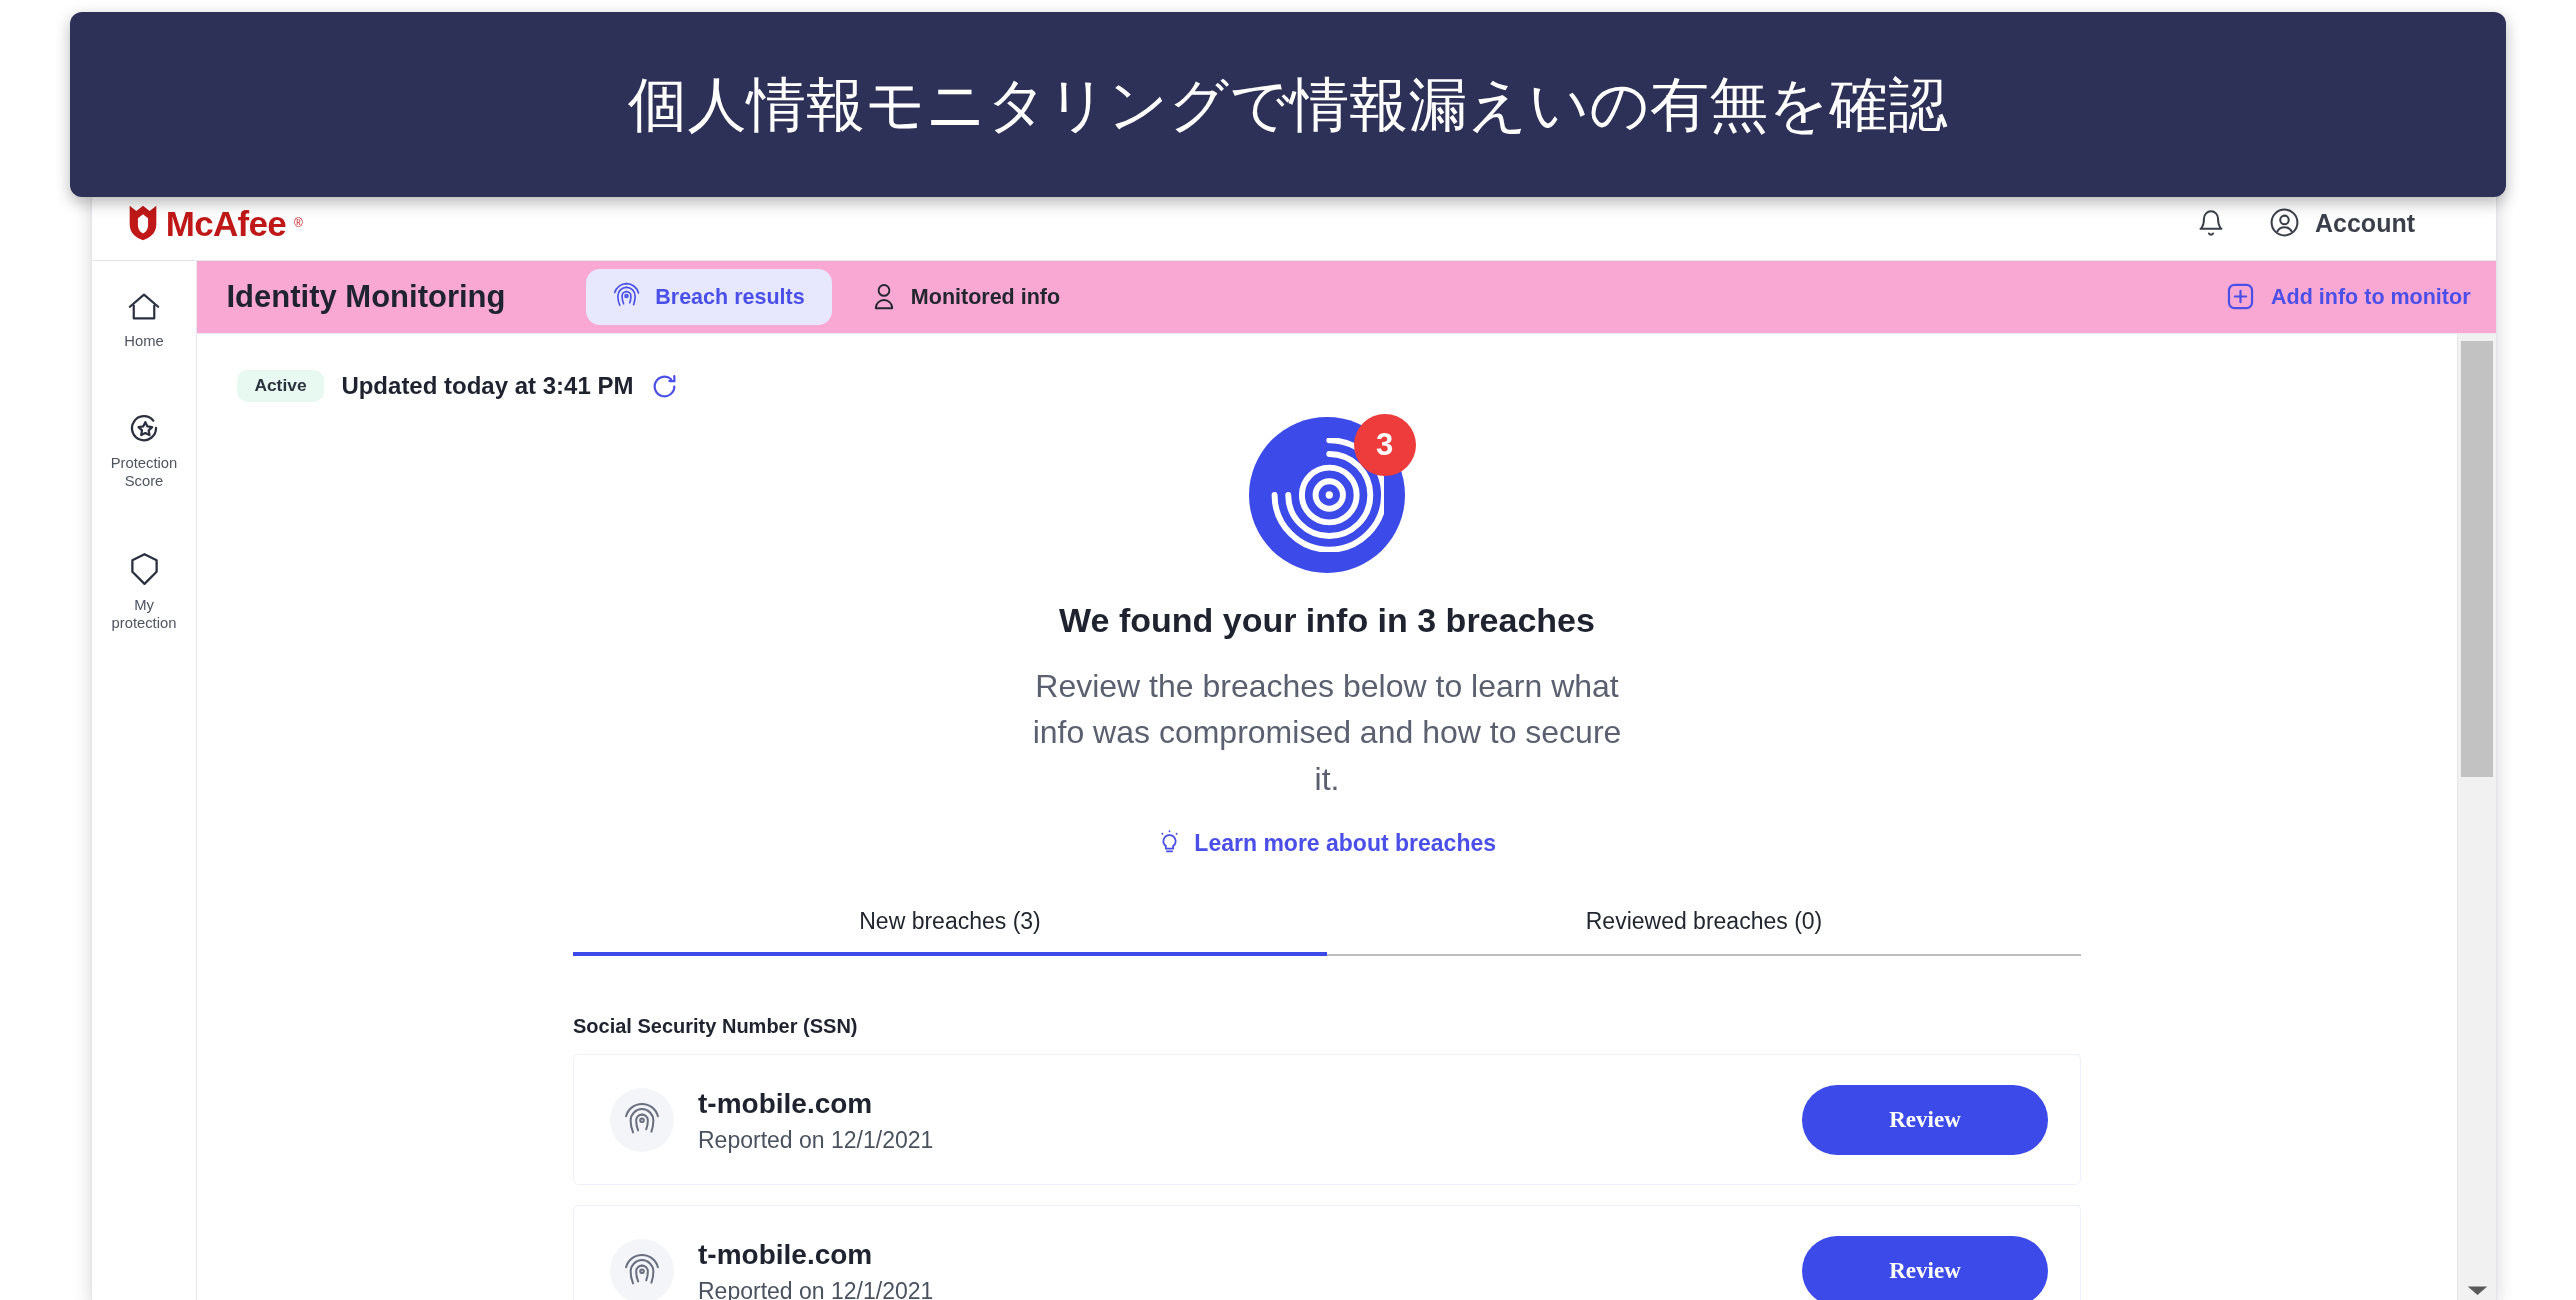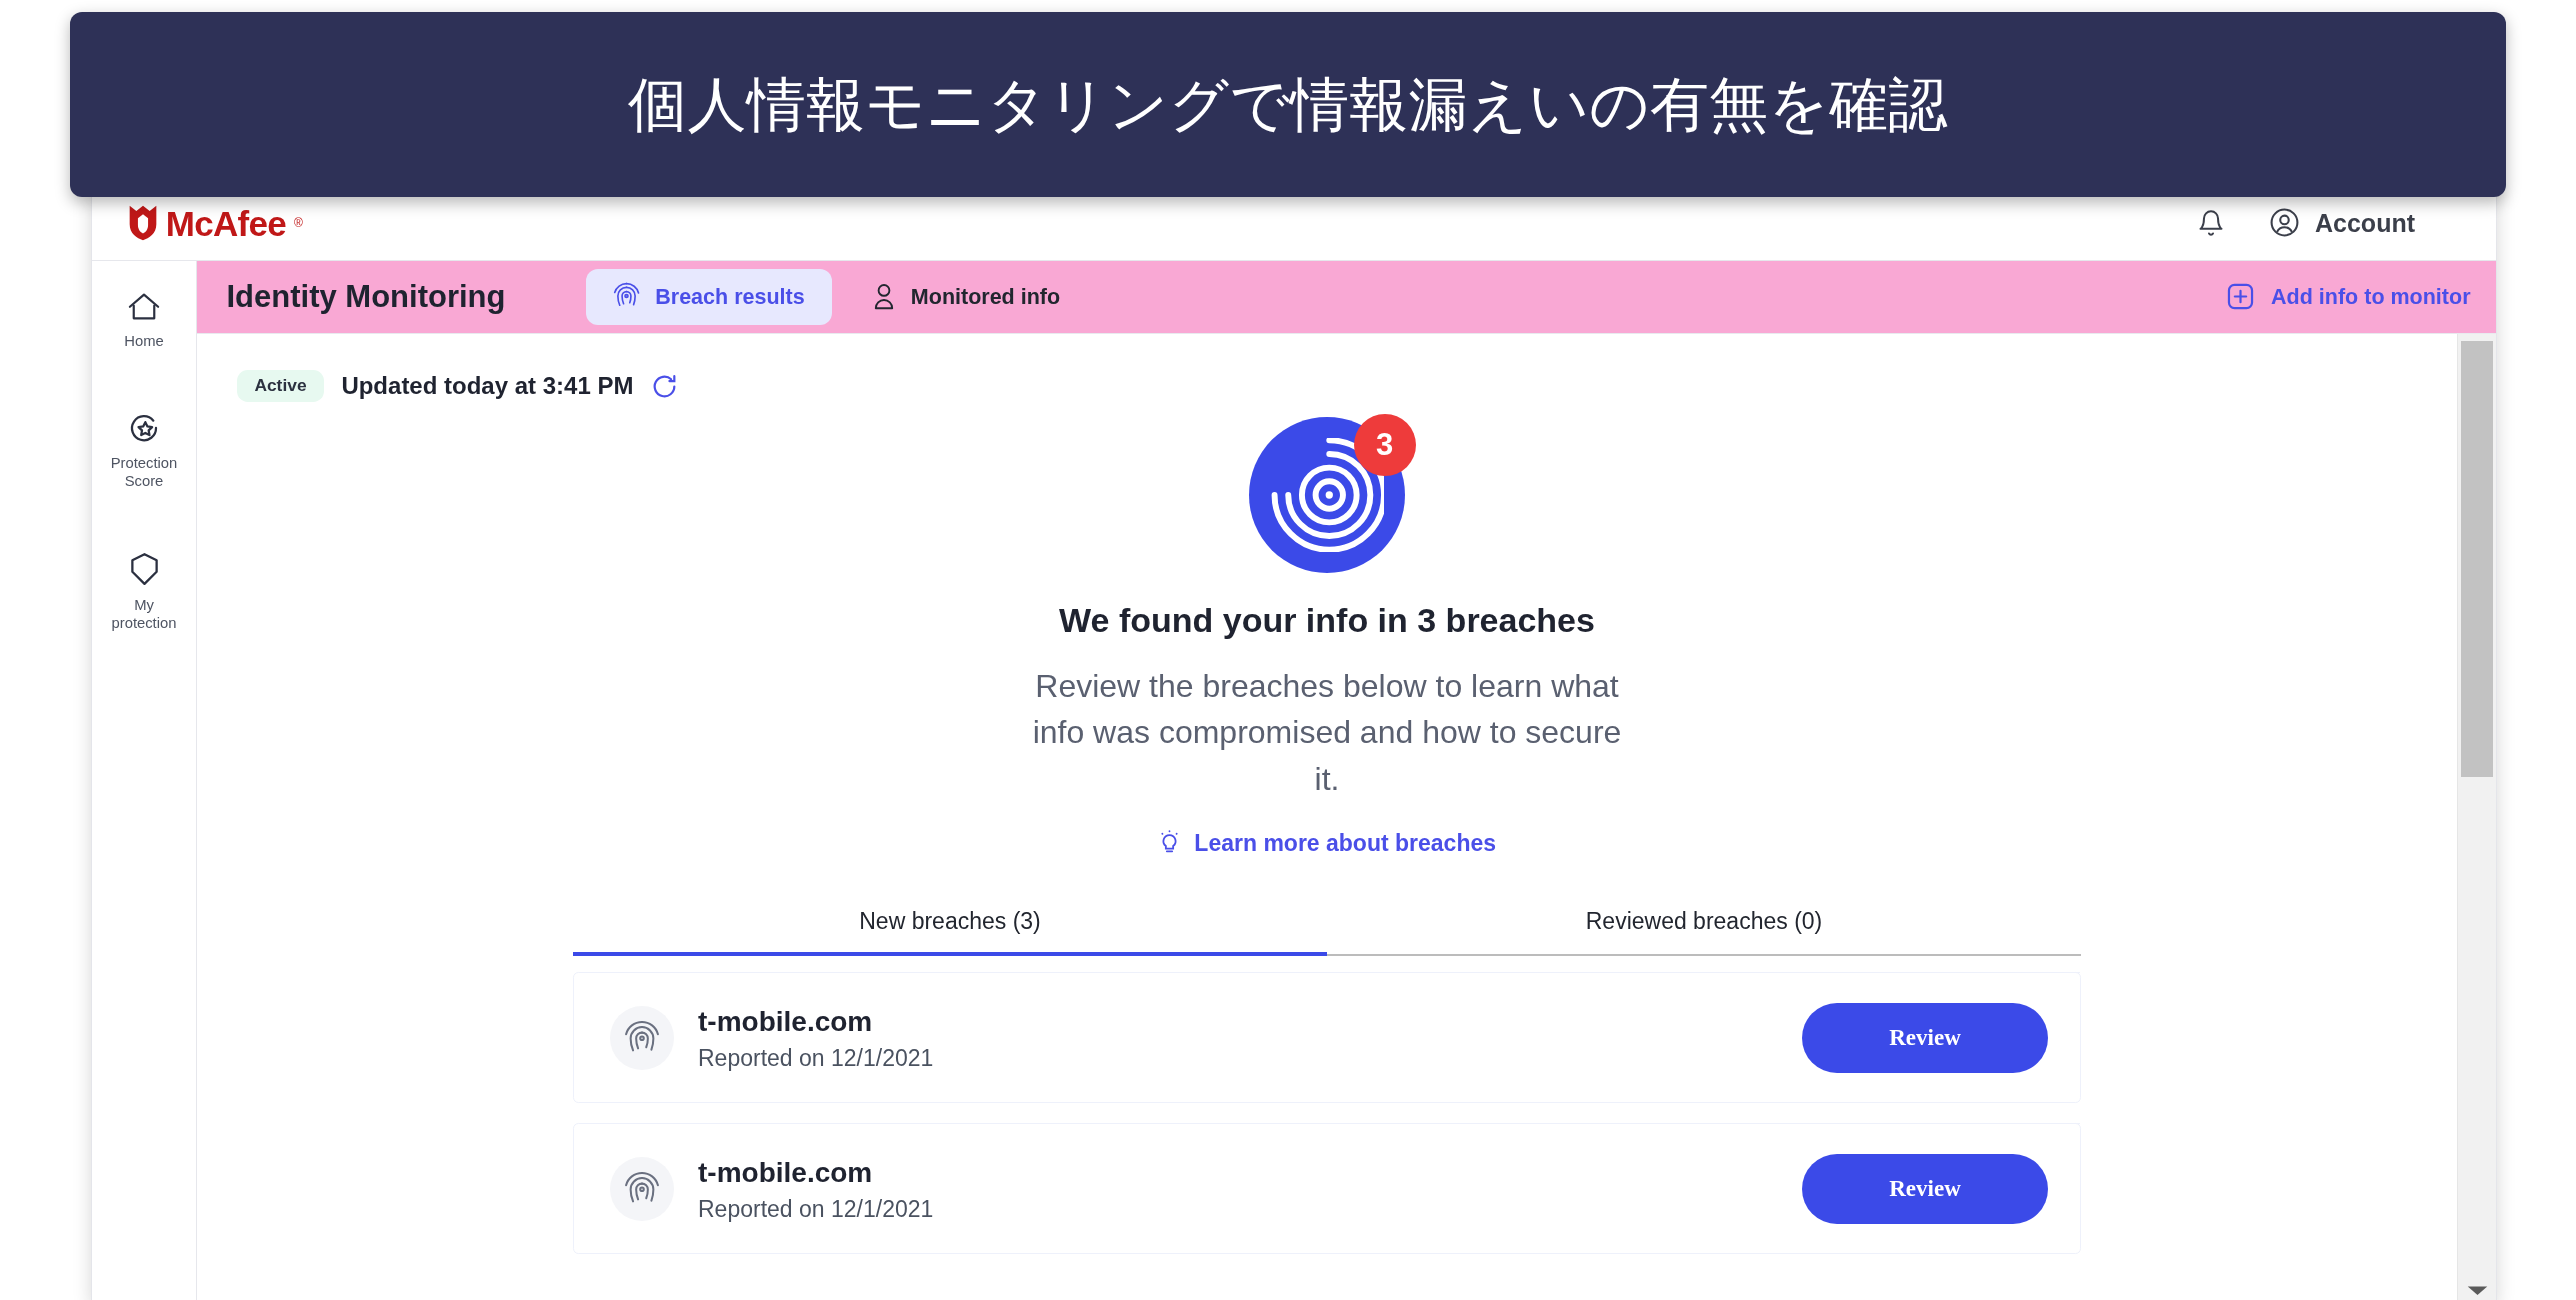--- a/index.html
+++ b/index.html
@@ -105,21 +105,21 @@
     padding-left:29.5px;
     border-bottom:0.7px solid #e9eaef;
     position:relative;
   }
   .page-title{font-size:31px;font-weight:bold;color:#1f2330;white-space:nowrap;}
   .tabs-top{display:flex;align-items:center;gap:13.4px;margin-left:81px;}
   .tab-pill{
     display:flex;align-items:center;gap:14.8px;
     padding:13.4px 27px;border-radius:12px;cursor:pointer;
   }
-  .tab-pill.active{background:#e7e8fe;}
+  .tab-pill.active{background:#e7e8fe;border-radius:14px;}
   .tab-pill .tab-label{font-size:21.5px;font-weight:bold;color:#4a4fe8;white-space:nowrap;}
   .tab-pill.inactive .tab-label{color:#22262f;}
   .add-info{
     margin-left:auto;
     display:flex;align-items:center;gap:17.4px;
     padding-right:25.5px;cursor:pointer;
   }
   .add-info-label{font-size:21.5px;font-weight:bold;color:#4a4fe8;white-space:nowrap;}
 
   
@@ -409,20 +409,21 @@
 
           <div class="seg-tabs">
             <div class="seg active">
               <span class="seg-label">New breaches (3)</span>
             </div>
             <div class="seg">
               <span class="seg-label">Reviewed breaches (0)</span>
             </div>
           </div>
 
+          <div class="section-title">Social Security Number (SSN)</div>
 
           <div class="card">
             <div class="card-seam"></div>
             <div class="card-left">
               <div class="fp-avatar">
                 <svg width="36" height="39" viewBox="0 0 22 24" fill="none" stroke="#6a7080" stroke-width="1.25" stroke-linecap="round" aria-hidden="true">
                   <circle cx="11" cy="12.5" r="1.1"></circle>
                   <path d="M11 9a3.6 3.6 0 0 1 3.6 3.6c0 2.1-.4 4-1 5.4"></path>
                   <path d="M11 9a3.6 3.6 0 0 0-3.6 3.6c0 2.4.5 4.3 1.2 6.1"></path>
                   <path d="M11 5.6a7 7 0 0 1 7 7c0 2.7-.5 5-1.2 6.9"></path>

